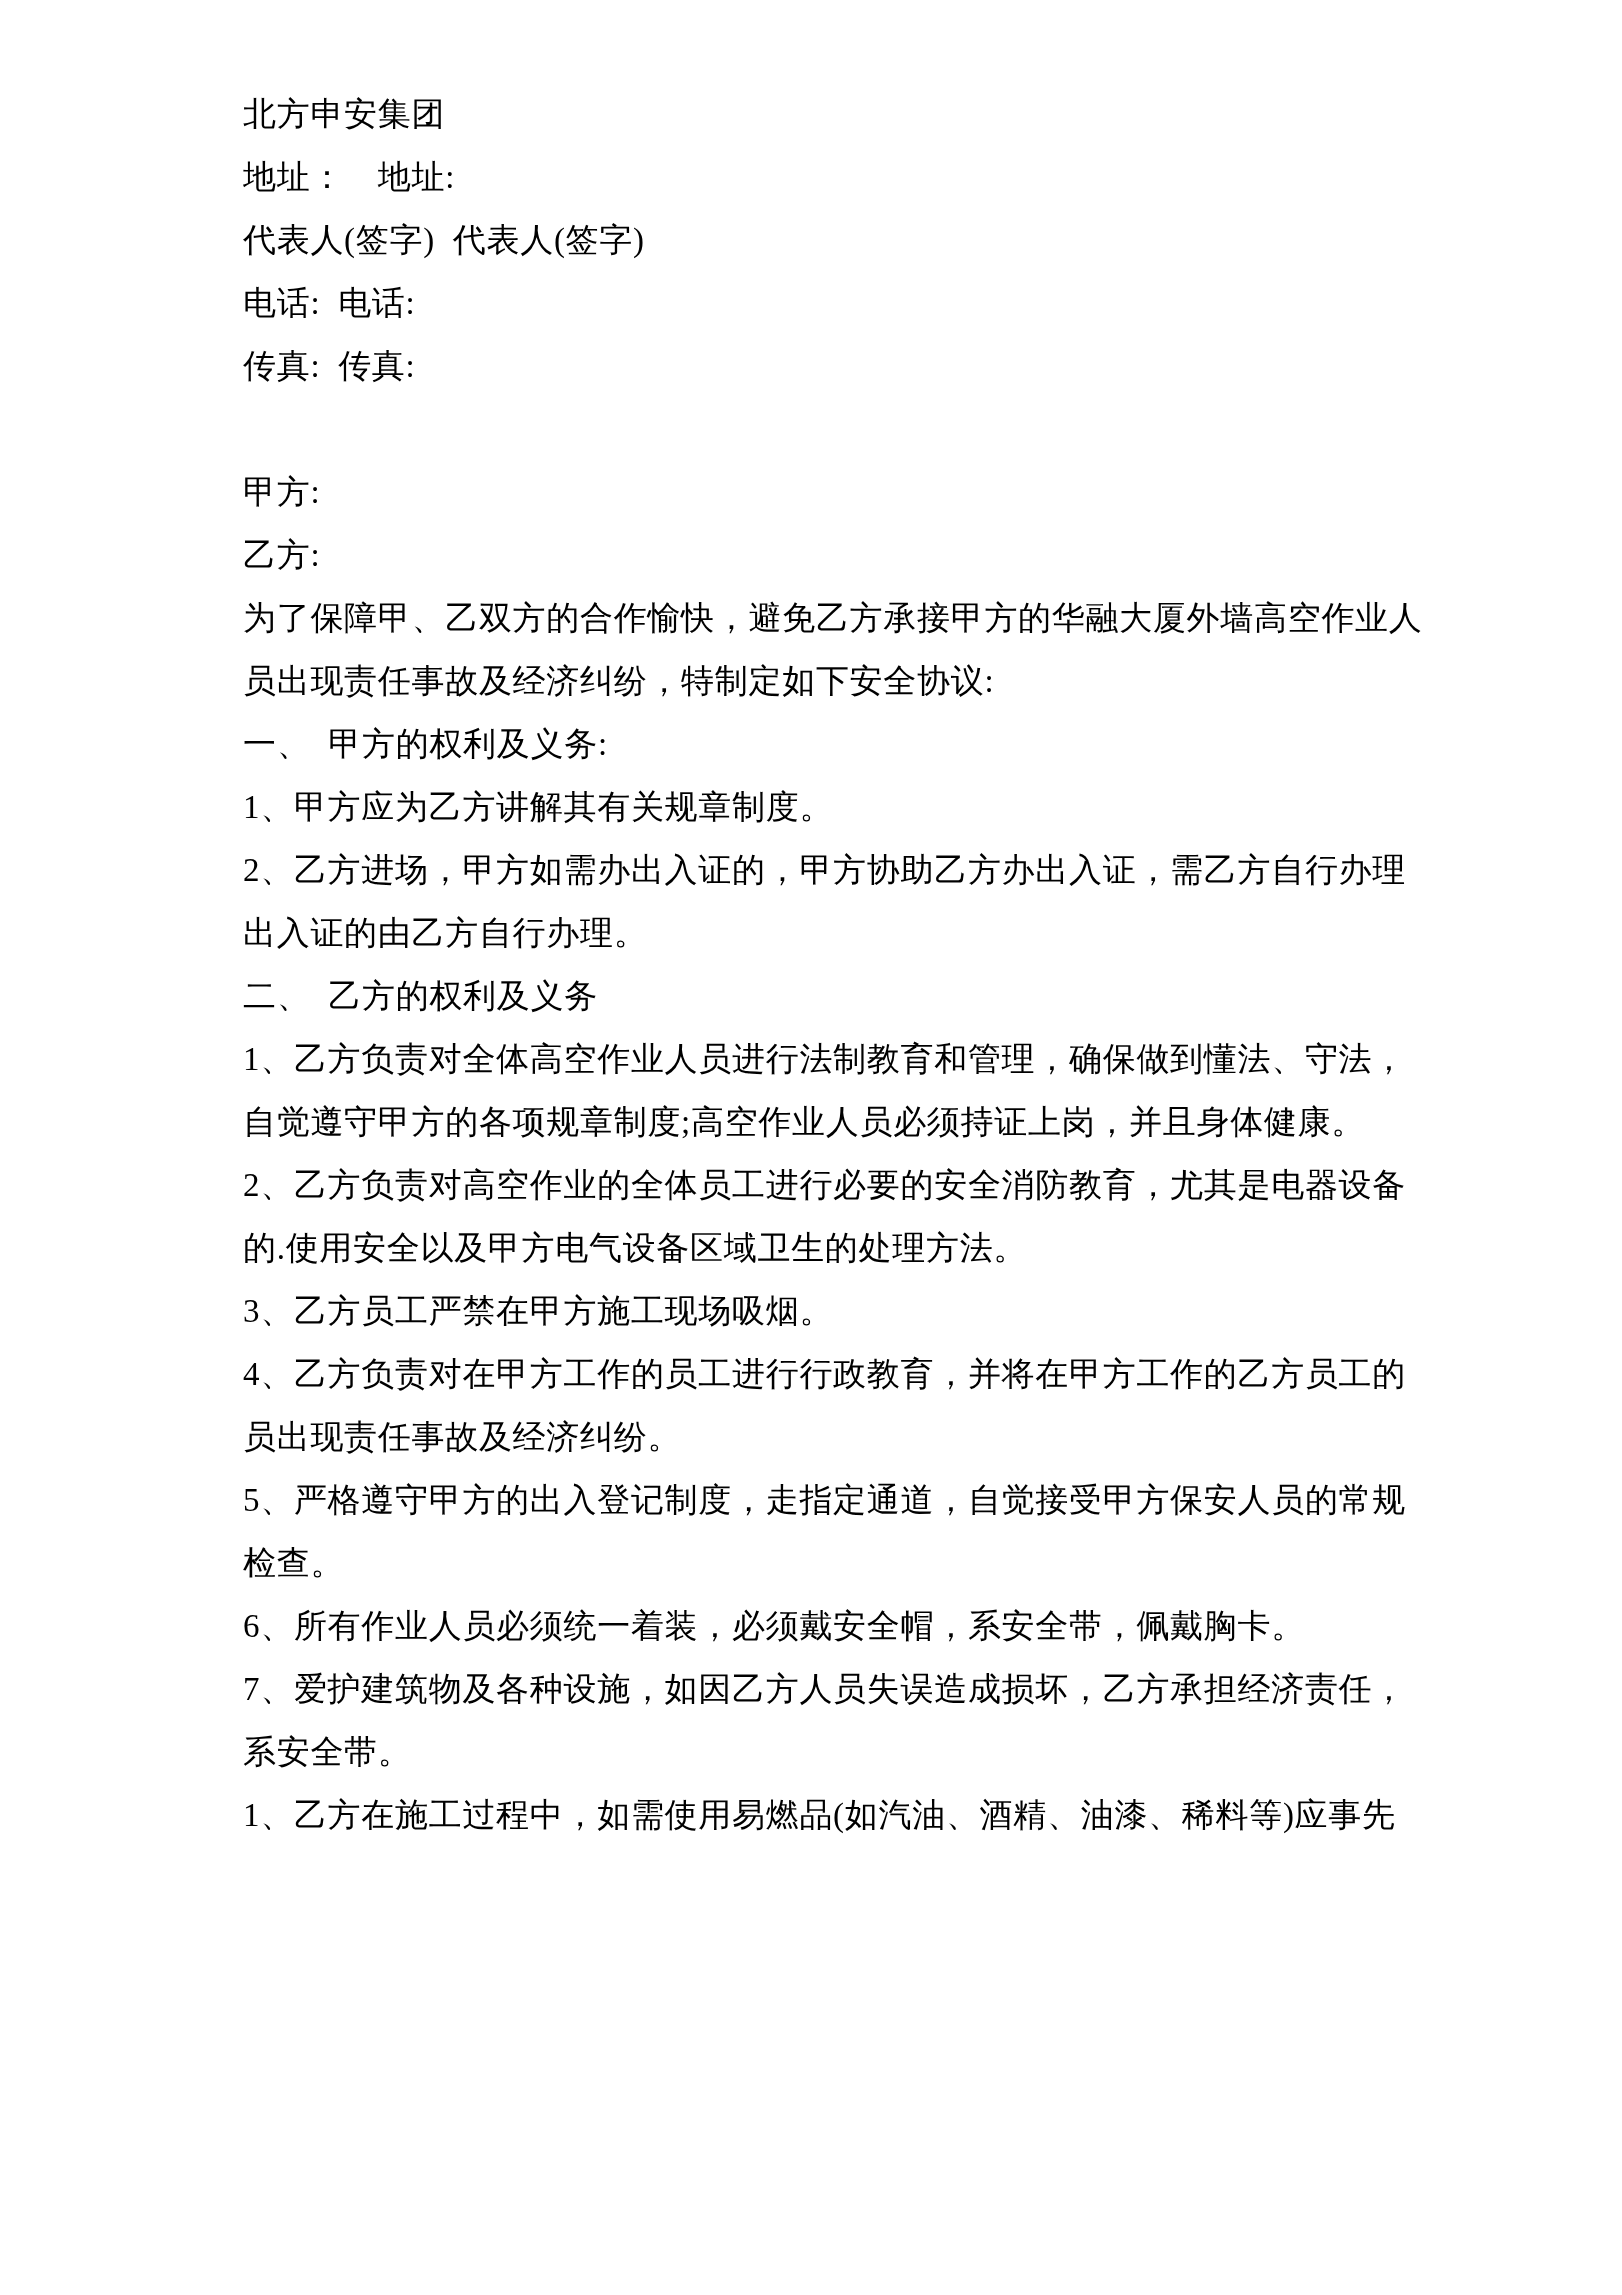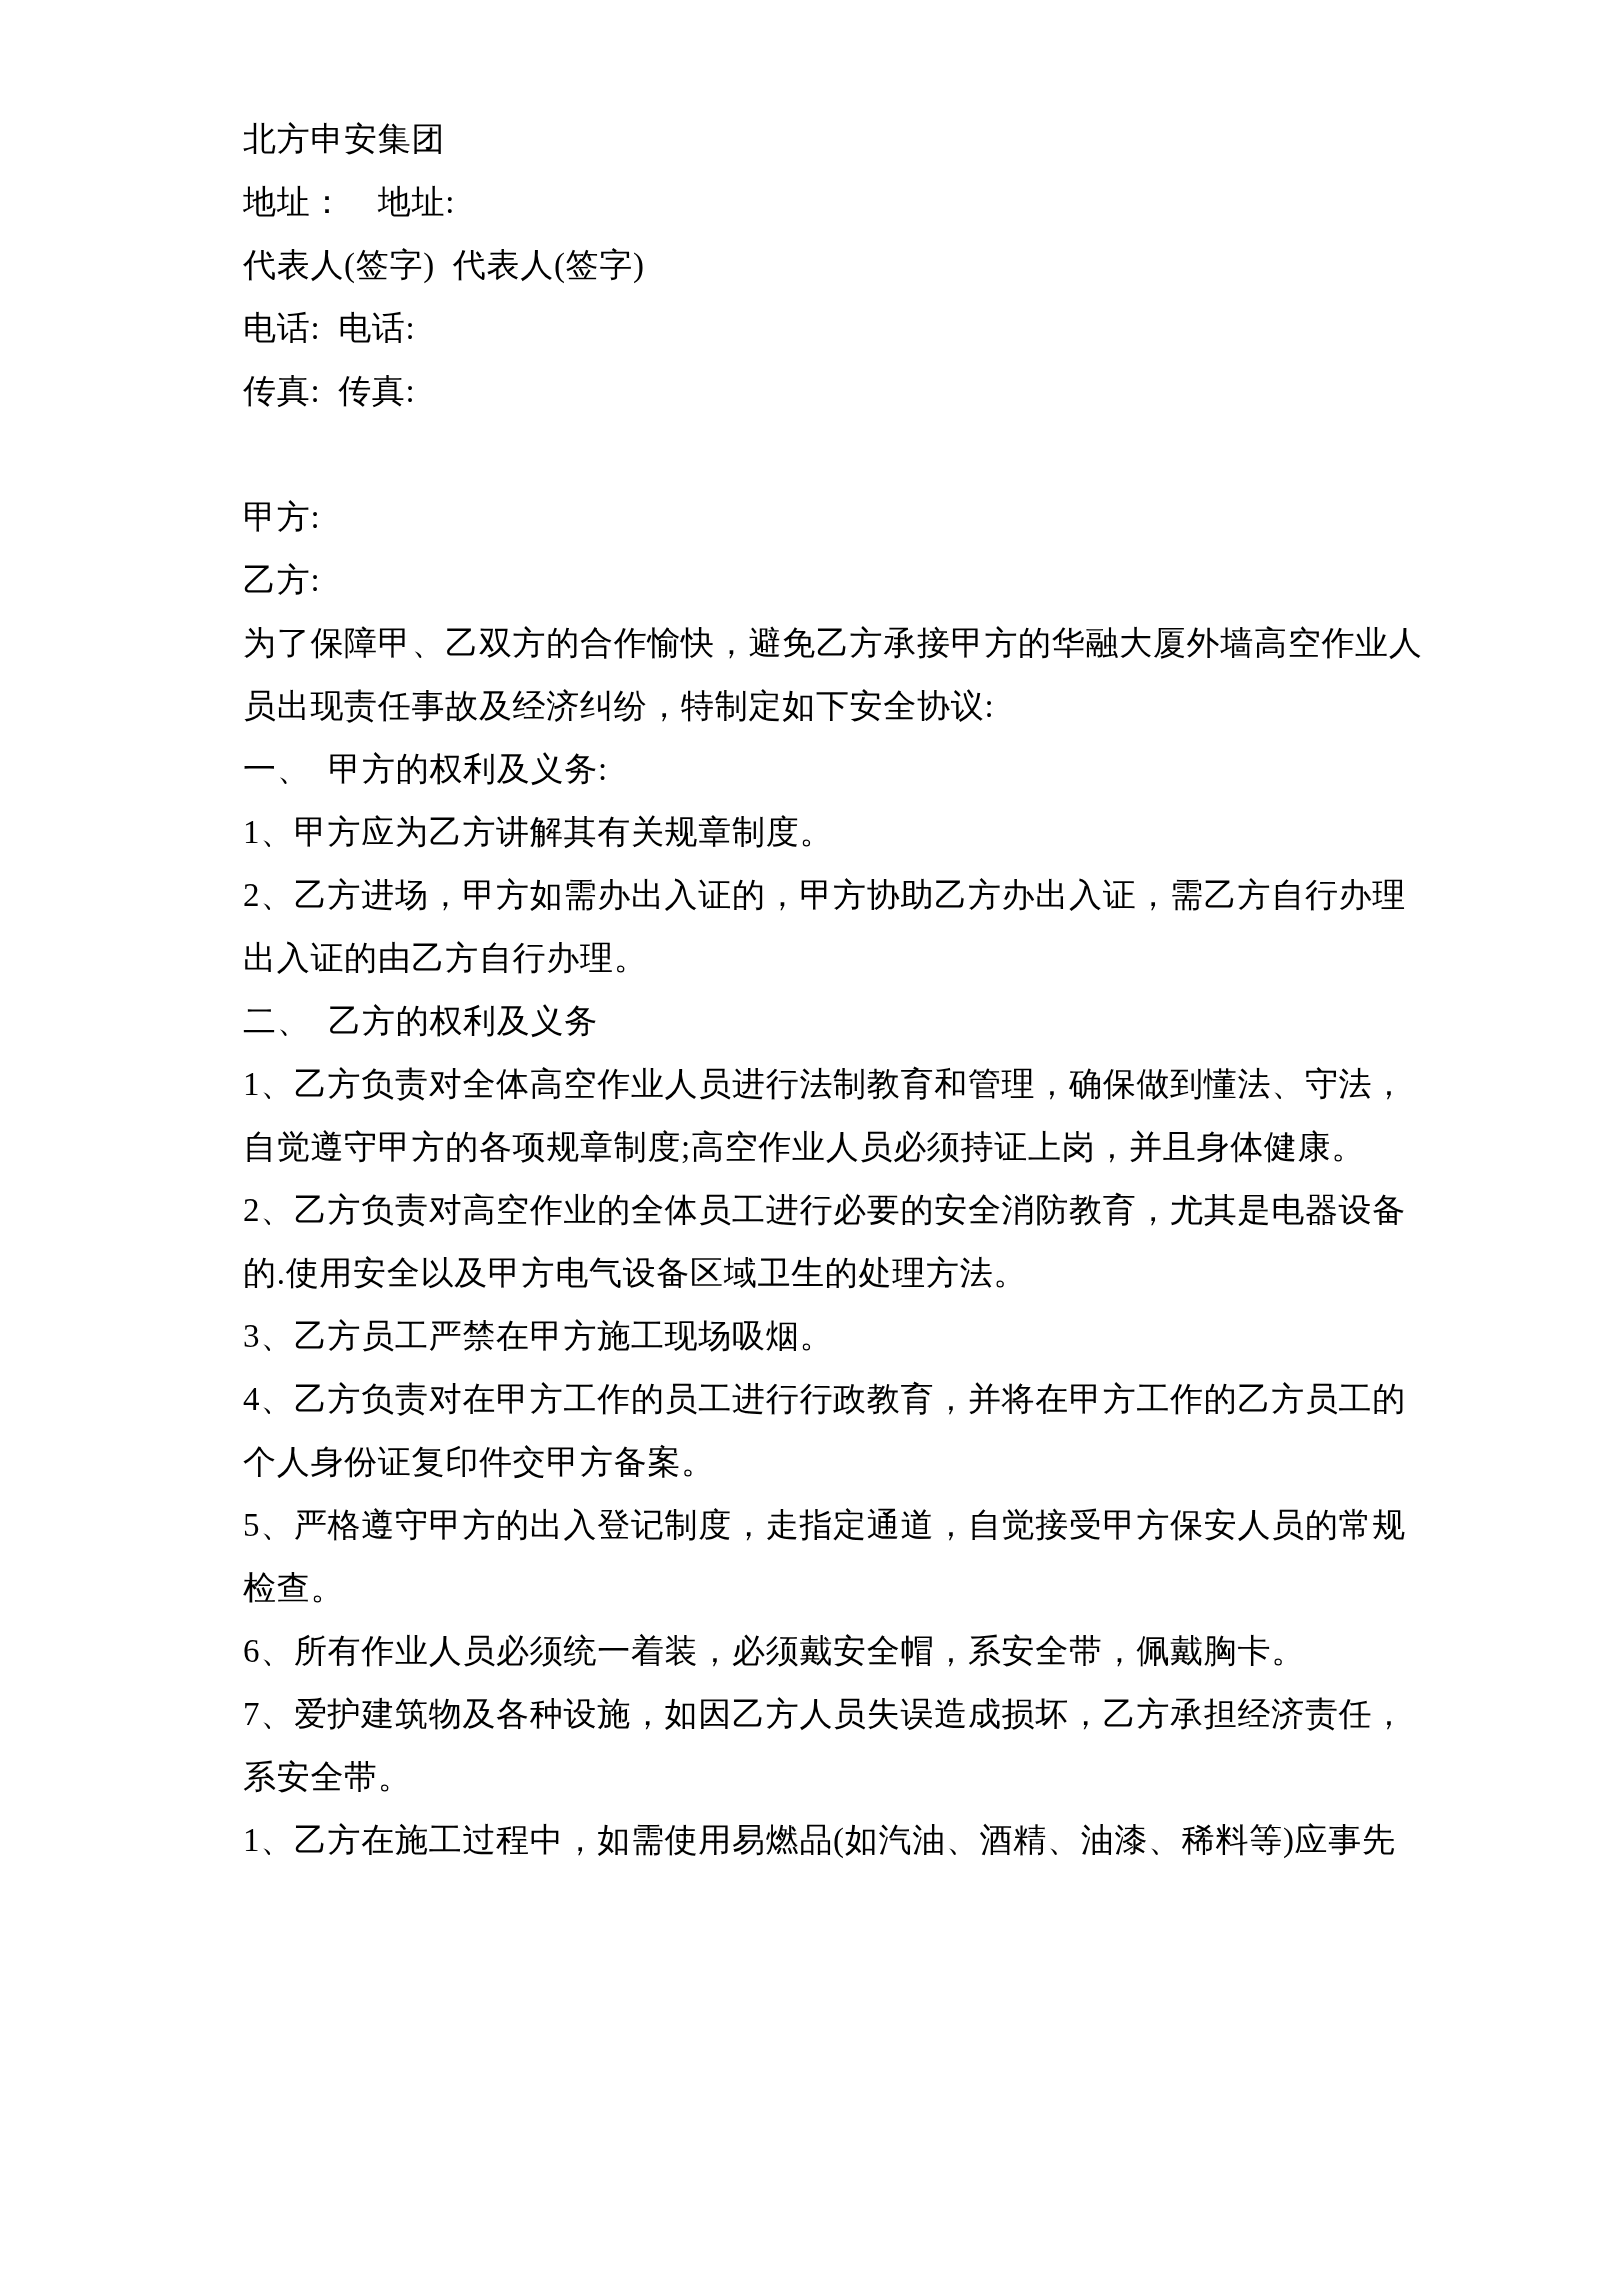--- a/index.html
+++ b/index.html
@@ -9,21 +9,21 @@
   }
   body {
     width: 1623px;
     height: 2295px;
     position: relative;
   }
   .page {
     box-sizing: border-box;
     width: 1623px;
     height: 2295px;
-    padding: 108px 229px 0 243px;
+    padding: 83px 229px 0 243px;
     background: #ffffff;
     color: #000000;
     font-family: "Liberation Serif", "DejaVu Serif", serif;
     font-size: 33px;
     letter-spacing: 0.7px;
   }
   .line {
     height: 63px;
     line-height: 63px;
     white-space: pre;
@@ -48,21 +48,21 @@
   <div class="line">1、甲方应为乙方讲解其有关规章制度。</div>
   <div class="line">2、乙方进场，甲方如需办出入证的，甲方协助乙方办出入证，需乙方自行办理</div>
   <div class="line">出入证的由乙方自行办理。</div>
   <div class="line">二、  乙方的权利及义务</div>
   <div class="line">1、乙方负责对全体高空作业人员进行法制教育和管理，确保做到懂法、守法，</div>
   <div class="line">自觉遵守甲方的各项规章制度;高空作业人员必须持证上岗，并且身体健康。</div>
   <div class="line">2、乙方负责对高空作业的全体员工进行必要的安全消防教育，尤其是电器设备</div>
   <div class="line">的.使用安全以及甲方电气设备区域卫生的处理方法。</div>
   <div class="line">3、乙方员工严禁在甲方施工现场吸烟。</div>
   <div class="line">4、乙方负责对在甲方工作的员工进行行政教育，并将在甲方工作的乙方员工的</div>
-  <div class="line">个人身份证复印件交甲方备案。</div>
+  <div class="line">员出现责任事故及经济纠纷。</div>
   <div class="line">5、严格遵守甲方的出入登记制度，走指定通道，自觉接受甲方保安人员的常规</div>
   <div class="line">检查。</div>
   <div class="line">6、所有作业人员必须统一着装，必须戴安全帽，系安全带，佩戴胸卡。</div>
   <div class="line">7、爱护建筑物及各种设施，如因乙方人员失误造成损坏，乙方承担经济责任，</div>
   <div class="line">系安全带。</div>
   <div class="line">1、乙方在施工过程中，如需使用易燃品(如汽油、酒精、油漆、稀料等)应事先</div>
 </div>
 
 
 </body></html>

